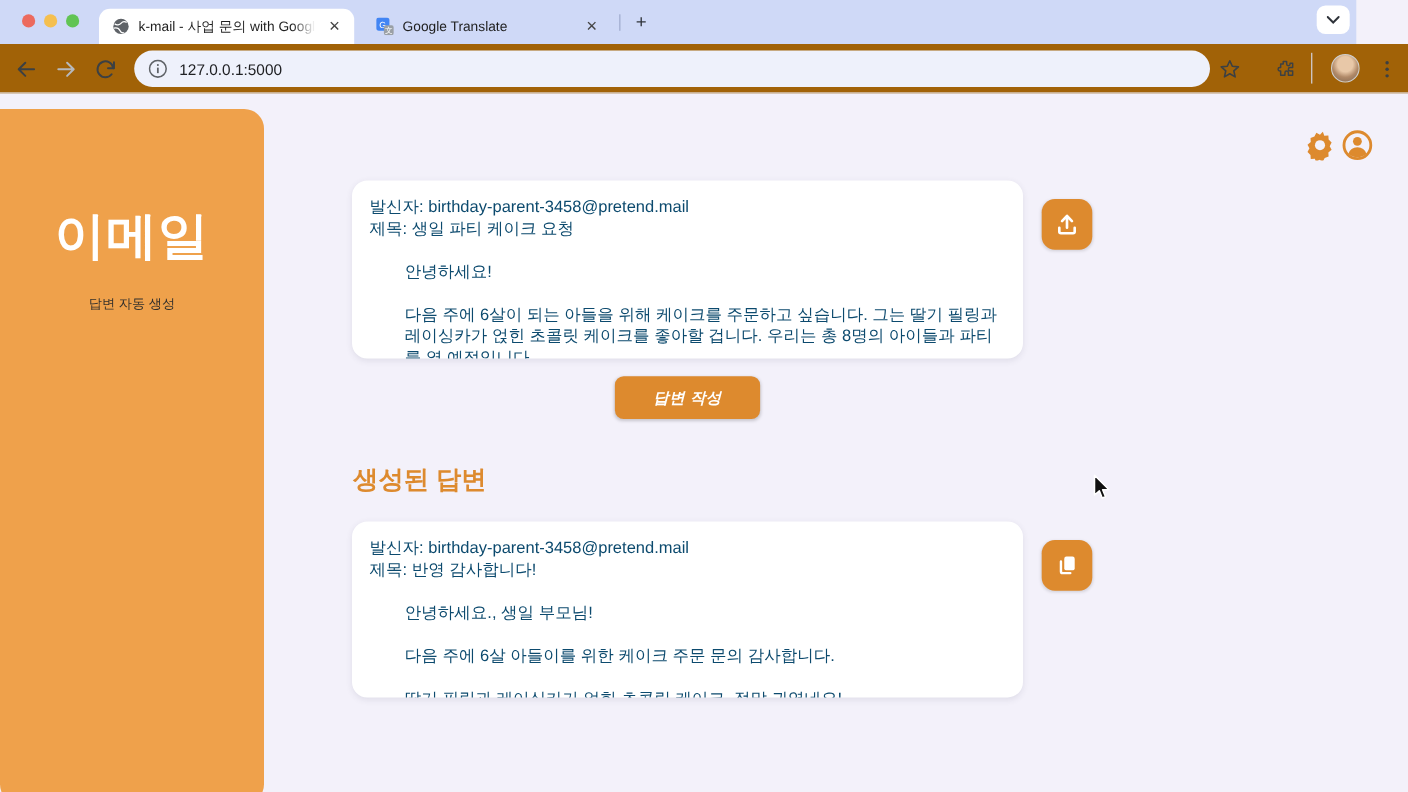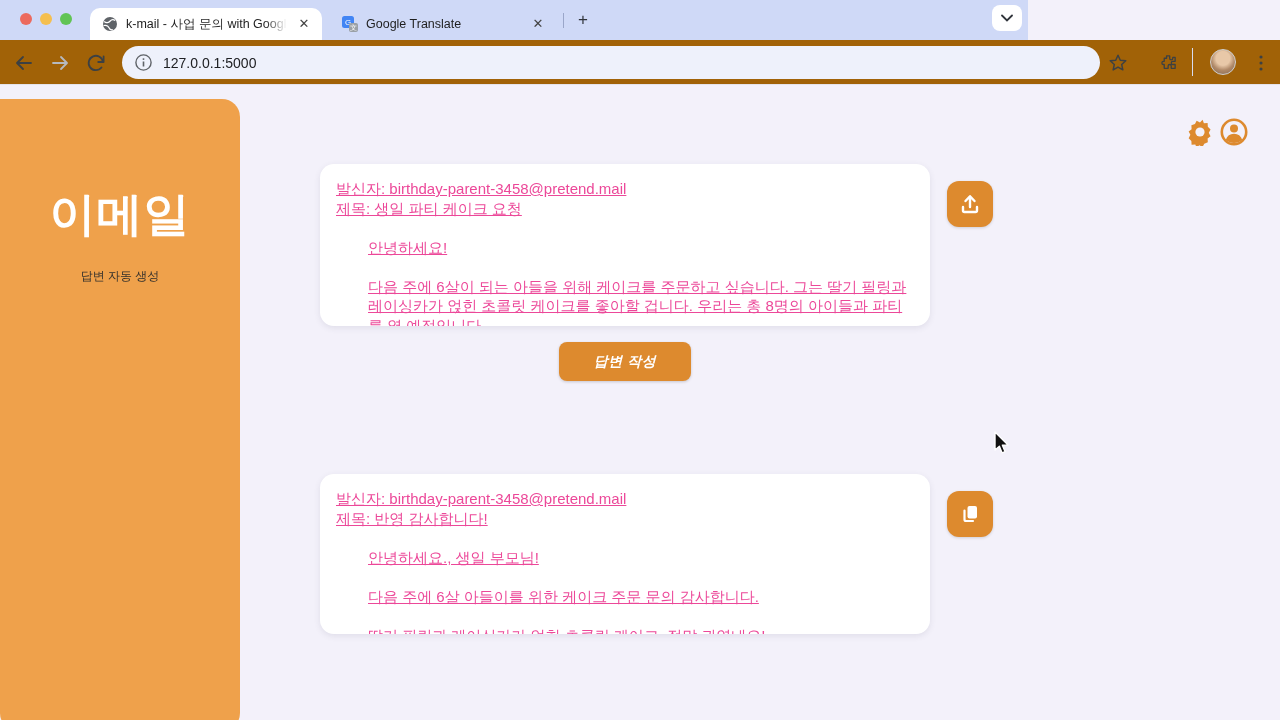--- a/index.html
+++ b/index.html
@@ -1,20 +1,20 @@
 <!DOCTYPE html>
 <html><head>
 <meta charset="utf-8">
 <style>
   * { margin:0; padding:0; box-sizing:border-box; }
   html,body { width:1280px; height:720px; overflow:hidden; }
   body { font-family:"Liberation Sans","DejaVu Sans",sans-serif; position:relative; background:#F3F1FA; }
 
   
-  .tabstrip { position:absolute; top:0; left:0; width:1028px; height:40px; background:#CFD9F7; }
+  .tabstrip { position:absolute; top:0; left:0; width:1233px; height:40px; background:#CFD9F7; }
   .traffic { position:absolute; top:13px; width:12px; height:12px; border-radius:50%; }
   .t-red    { left:20px; background:#EC6A5E; }
   .t-yellow { left:40px; background:#F5BF4F; }
   .t-green  { left:60px; background:#61C454; }
 
   .tab { position:absolute; top:8px; height:32px; display:flex; align-items:center; }
   .tab.active { left:90px; width:232px; background:#FFFFFF; border-radius:10px 10px 0 0; }
   .tab.inactive { left:330px; width:226px; border-radius:10px; }
   .tab .fav { width:16px; height:16px; margin-left:12px; flex:0 0 auto; }
   .tab .title { font-size:12.5px; color:#1f1f1f; margin-left:8px; white-space:nowrap; overflow:hidden; flex:1 1 auto;
@@ -38,21 +38,21 @@
   .app { position:absolute; top:99px; left:0; width:1280px; height:634px; background:#F3F1FA; }
   .sidebar { position:absolute; left:0; top:0; width:240px; height:632px; background:#EFA14B; border-radius:0 18px 18px 18px; }
   .sidebar-title { position:absolute; top:85px; width:240px; text-align:center; color:#FFFFFF; font-size:46px; font-weight:bold; letter-spacing:1px; }
   .sidebar-subtitle { position:absolute; top:169px; width:240px; text-align:center; color:#33302c; font-size:12px; }
 
   .hdr-ic { position:absolute; top:19px; width:28px; height:28px; }
   .gear-ic { left:1186px; }
   .user-ic { left:1220px; }
 
   .card { position:absolute; left:320px; width:610px; background:#FFFFFF; border-radius:14px;
-          box-shadow:0 2px 6px rgba(60,60,90,0.10); padding:15px 16px; font-size:15px; line-height:19.5px; color:#ec4899; overflow:hidden;text-decoration:underline; }
+          box-shadow:0 2px 6px rgba(60,60,90,0.10); padding:15px 16px; font-size:15px; line-height:19.5px; color:#0c4a6e; overflow:hidden; }
   .card-original { top:65px; height:162px; }
   .card-reply { top:375px; height:160px; }
   .card p { margin:0; }
   .card p.sp { margin-top:19.5px;margin-left:32px; }
 
   .sq-btn { position:absolute; left:947px; width:46px; height:46px; background:#DD8A2E; border-radius:12px;
             display:flex; align-items:center; justify-content:center; box-shadow:0 1px 3px rgba(0,0,0,0.15); }
   .upload-btn { top:82px; }
   .copy-btn { top:392px; }
 
@@ -164,20 +164,21 @@
 
   <div class="sq-btn upload-btn">
     <svg width="24" height="24" viewBox="0 0 24 24">
       <path d="M12 15 V4.5 M7.5 9 L12 4.2 L16.5 9" stroke="#fff" stroke-width="2.4" fill="none" stroke-linecap="round" stroke-linejoin="round"></path>
       <path d="M5 15 v3.5 a1.5 1.5 0 0 0 1.5 1.5 h11 a1.5 1.5 0 0 0 1.5 -1.5 V15" stroke="#fff" stroke-width="2.4" fill="none" stroke-linecap="round"></path>
     </svg>
   </div>
 
   <button class="write-btn">답변 작성</button>
 
+  <div class="reply-heading">생성된 답변</div>
 
   <div class="card card-reply">
     <p>발신자: birthday-parent-3458@pretend.mail</p>
     <p>제목: 반영 감사합니다!</p>
     <p class="sp">안녕하세요., 생일 부모님!</p>
     <p class="sp">다음 주에 6살 아들이를 위한 케이크 주문 문의 감사합니다.</p>
     <p class="sp">딸기 필링과 레이싱카가 얹힌 초콜릿 케이크, 정말 귀엽네요!</p>
   </div>
 
   <div class="sq-btn copy-btn">

